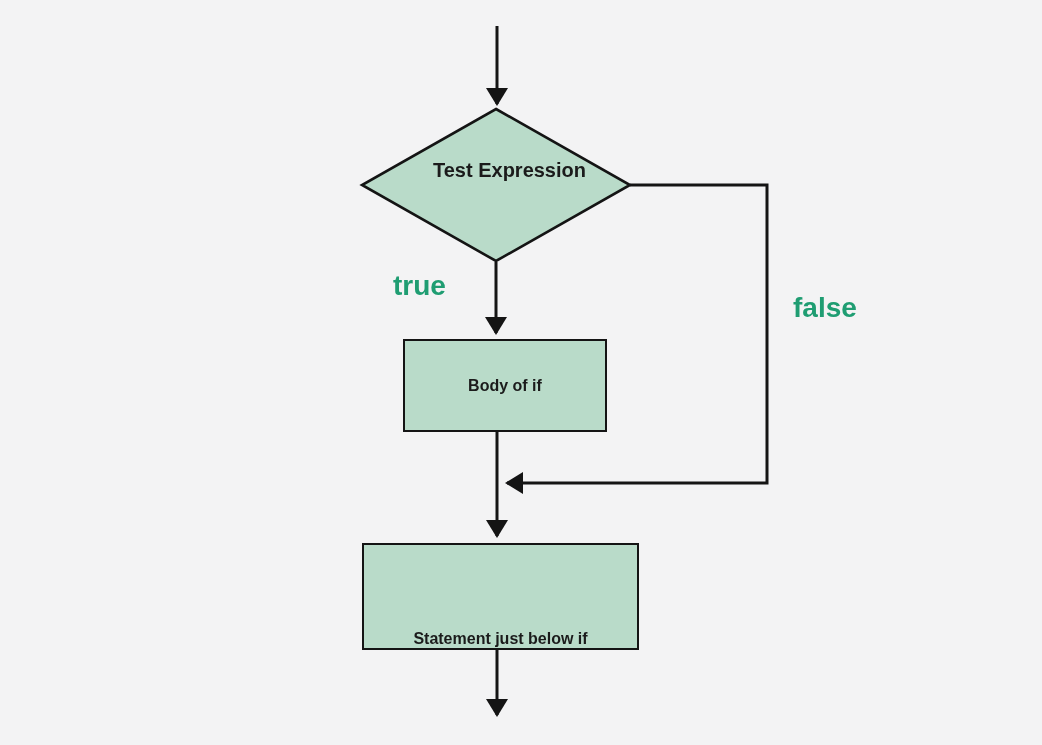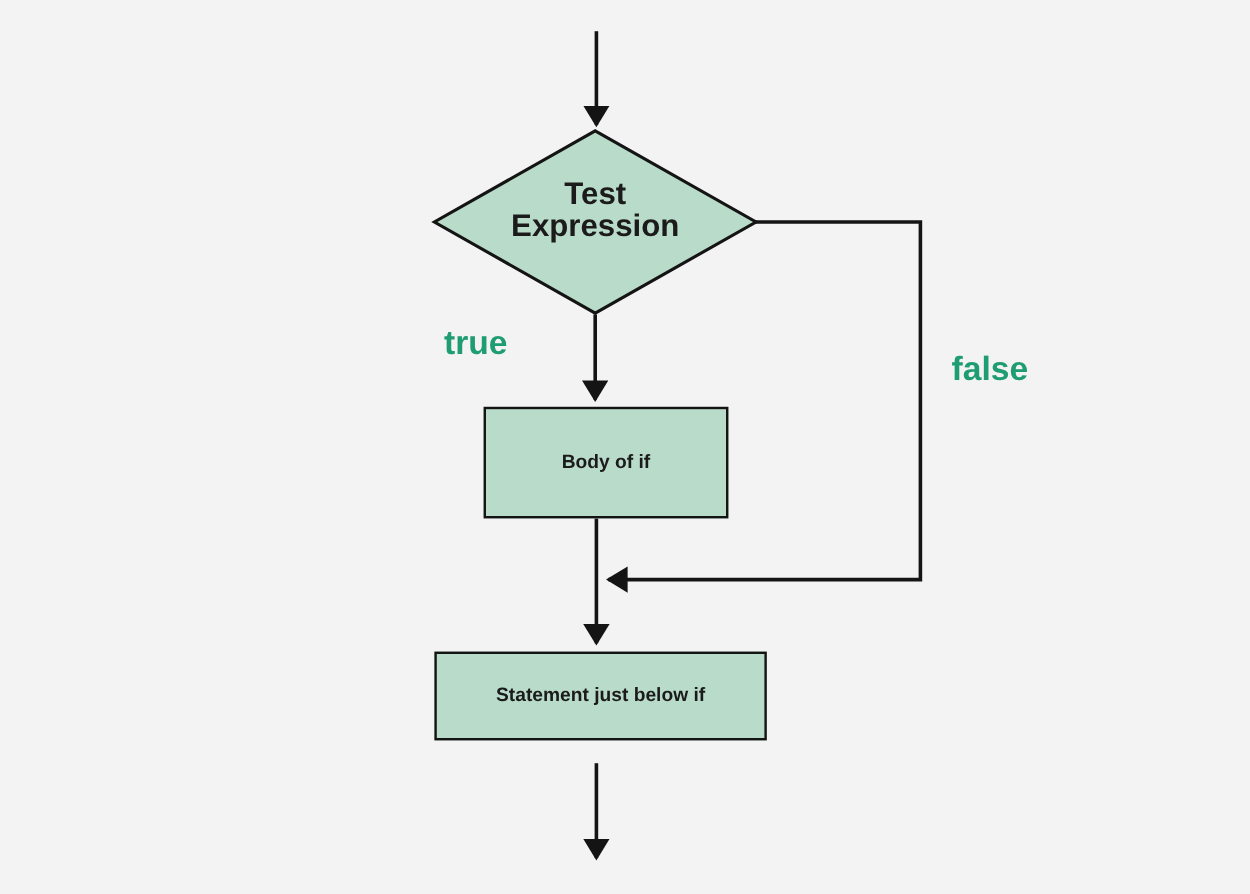--- a/index.html
+++ b/index.html
@@ -44,40 +44,40 @@
   }
   .node-label {
     color: var(--text, #1b1b1b);
     font-size: 16px;
     font-weight: 700;
     line-height: 1.1;
   }
   .decision-label {
     position: absolute;
     left: 406px;
-    top: 148px;
+    top: 160px;
     width: 180px;
-    text-align: center;
+    text-align: right;
     color: var(--text, #1b1b1b);
-    font-size: 26px;
+    font-size: 20px;
     font-weight: 700;
     line-height: 1.05;
   }
   .statement-inner {
     display: inline-block;
     max-width: 238px;
   }
   .branch-label {
     position: absolute;
     color: var(--branch-label, #1f9d72);
     font-size: 28px;
     font-weight: 700;
     line-height: 1;
   }
-  .true-label { left: 370px; top: 272px; }
+  .true-label { left: 393px; top: 272px; }
   .false-label { left: 793px; top: 294px; }
 </style>
 </head>
 <body>
 
 <div class="canvas">
 
   <svg class="flow-svg" viewBox="0 0 1042 745" xmlns="http://www.w3.org/2000/svg">
     <defs>
       <marker id="arrow" markerUnits="userSpaceOnUse" markerWidth="20" markerHeight="24" refX="16" refY="11" orient="auto">
@@ -100,17 +100,17 @@
 
   <div class="decision-label">Test Expression</div>
 
   <div class="branch-label true-label">true</div>
   <div class="branch-label false-label">false</div>
 
   <div class="node-rect" style="left:403px; top:339px; width:204px; height:93px;">
     <span class="node-label">Body of if</span>
   </div>
 
-  <div class="node-rect" style="left:362px; top:543px; width:277px; height:74px;">
+  <div class="node-rect" style="left:362px; top:543px; width:277px; height:107px;align-items:flex-end;">
     <span class="node-label statement-inner">Statement just below if</span>
   </div>
 
 </div>
 
 </body></html>

